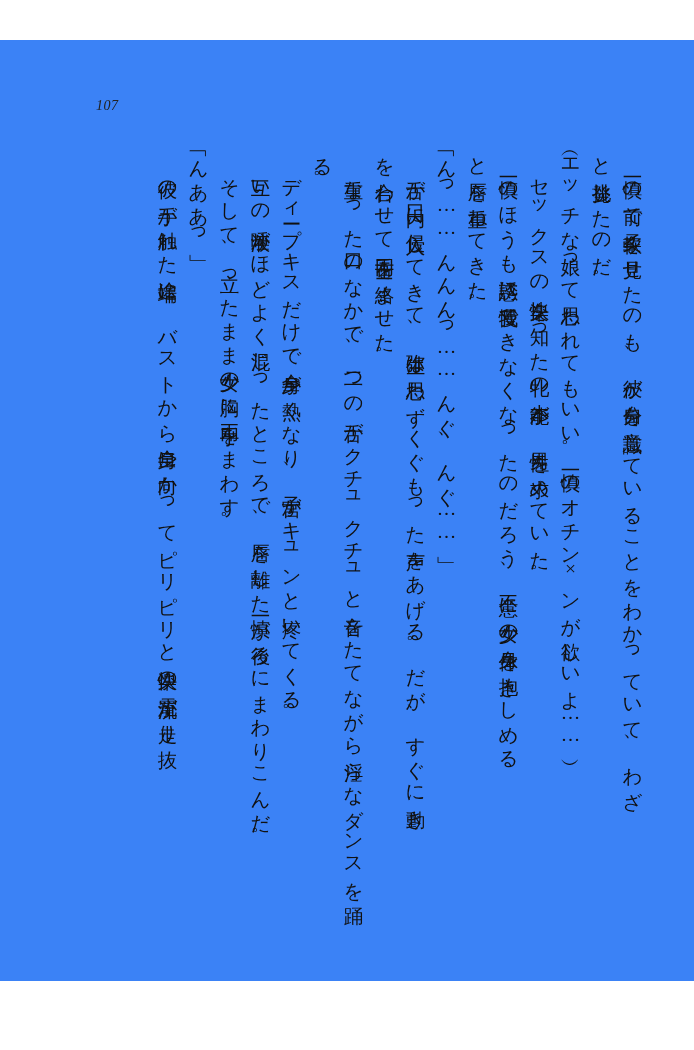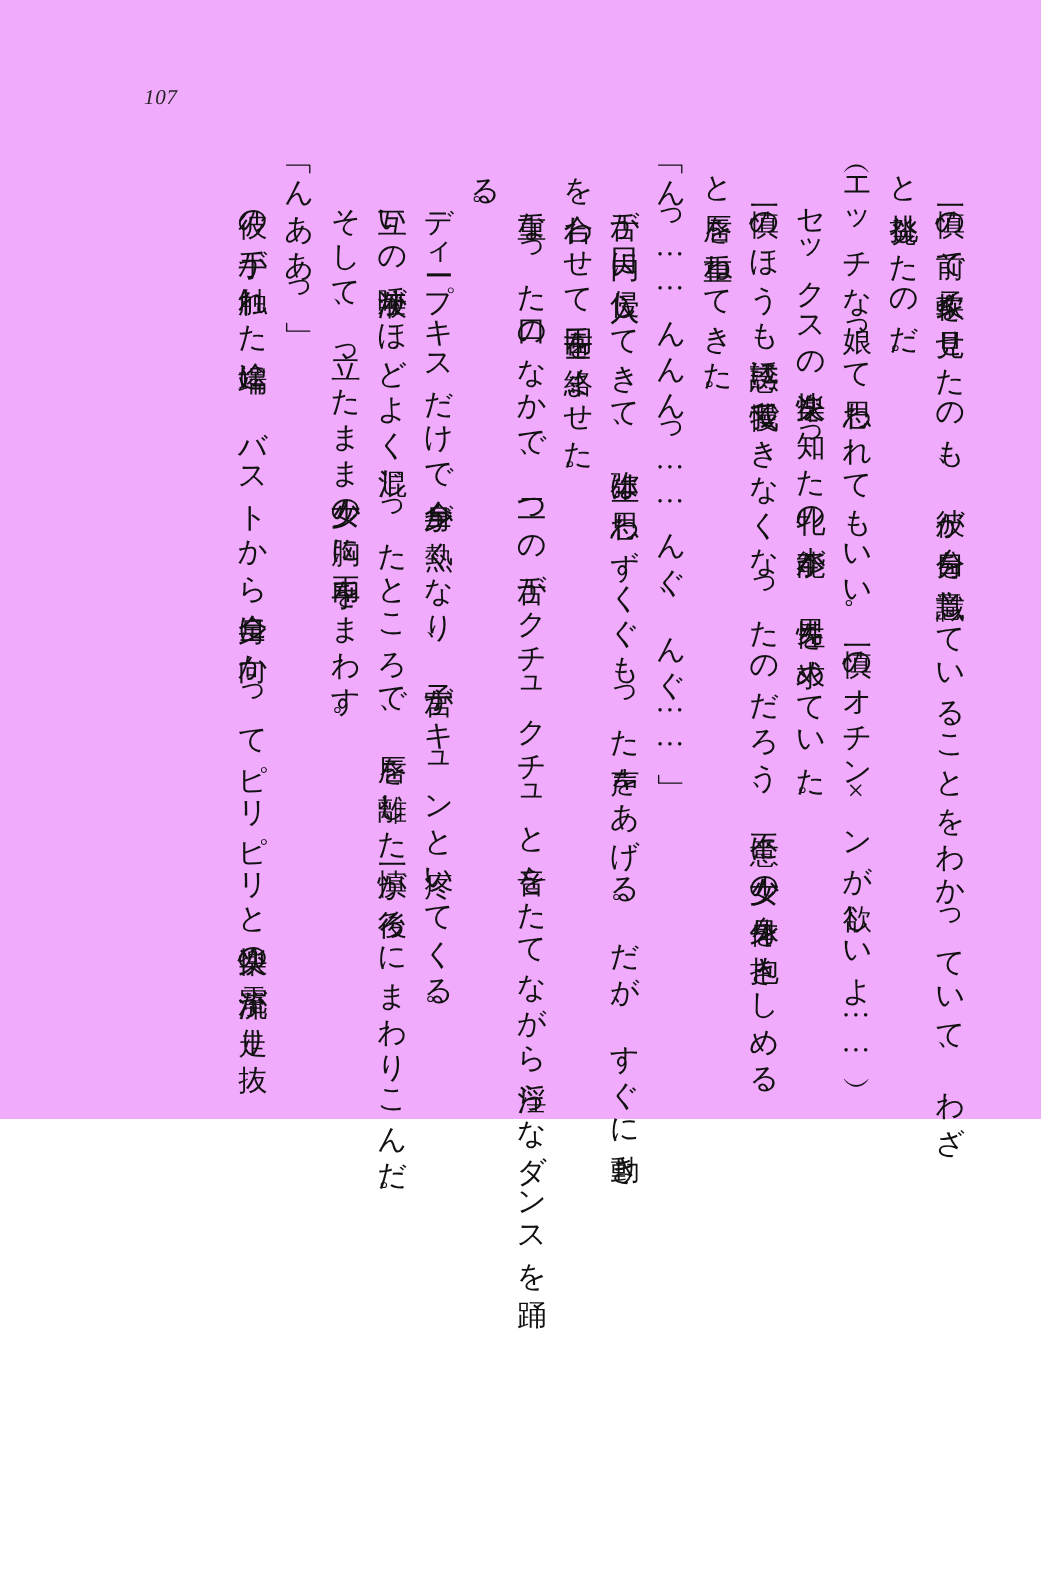--- a/index.html
+++ b/index.html
@@ -10,23 +10,24 @@
   body {
     width: 694px;
     height: 1050px;
     font-family: "Liberation Serif", "DejaVu Serif", serif;
     color: #1a1a1a;
     overflow: hidden;
   }
   .page {
     position: relative;
     width: 694px;
-    height: 746px;
-    background: #f0abfc;
+    height: 941px;
+    background: #3b82f6;
     box-sizing: border-box;
+    margin-top: 40px;
   }
   .page-number {
     position: absolute;
     top: 58px;
     left: 96px;
     font-size: 14px;
     font-style: italic;
     font-family: "Liberation Serif", "DejaVu Serif", serif;
     color: #222;
     letter-spacing: 0.5px;

